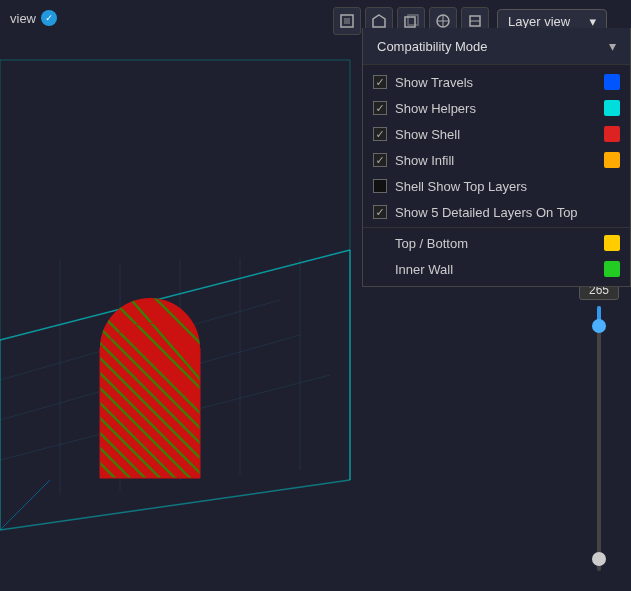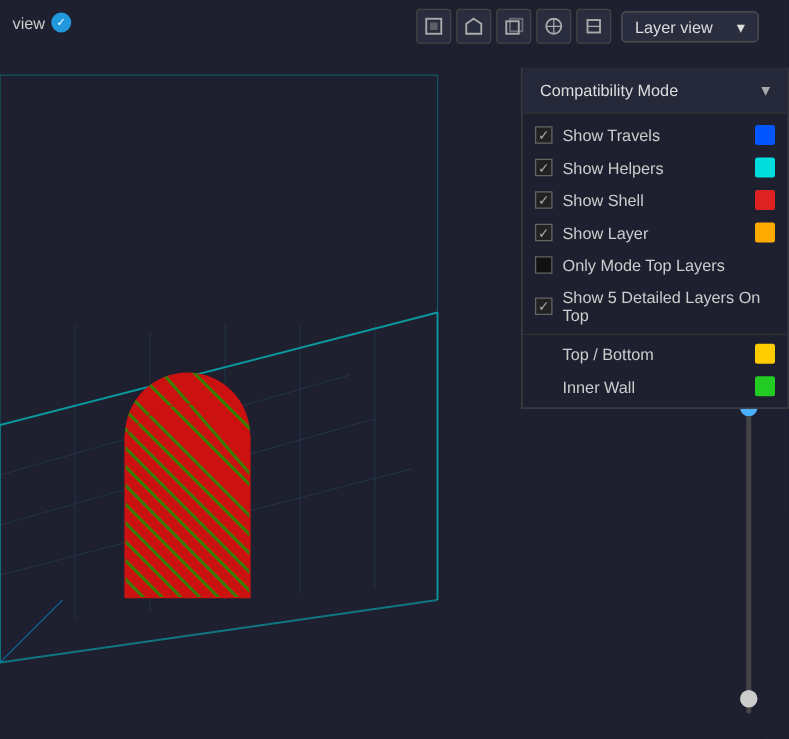--- a/index.html
+++ b/index.html
@@ -95,23 +95,23 @@
       display: flex;
       align-items: center;
       justify-content: center;
       font-size: 9px;
       color: white;
     }
 
     
     .dropdown-panel {
       position: absolute;
-      top: 54px;
+      top: 28px;
       right: 0;
-      width: 214px;
+      width: 269px;
       background: #1e2030;
       border: 1px solid #444;
       border-top: none;
       z-index: 20;
     }
 
     .panel-header {
       display: flex;
       align-items: center;
       justify-content: space-between;
@@ -391,27 +391,27 @@
     </div>
 
     <div class="panel-item">
       <div class="checkbox checked">✓</div>
       <span class="item-label">Show Shell</span>
       <div class="color-swatch" style="background:#dd2222;"></div>
     </div>
 
     <div class="panel-item">
       <div class="checkbox checked">✓</div>
-      <span class="item-label">Show Layer</span>
+      <span class="item-label">Show Infill</span>
       <div class="color-swatch" style="background:#ffaa00;"></div>
     </div>
 
     <div class="panel-item">
       <div class="checkbox"></div>
-      <span class="item-label">Only Mode Top Layers</span>
+      <span class="item-label">Shell Show Top Layers</span>
     </div>
 
     <div class="panel-item">
       <div class="checkbox checked">✓</div>
       <span class="item-label">Show 5 Detailed Layers On Top</span>
     </div>
 
     <div class="panel-divider"></div>
 
     <div class="panel-item">

